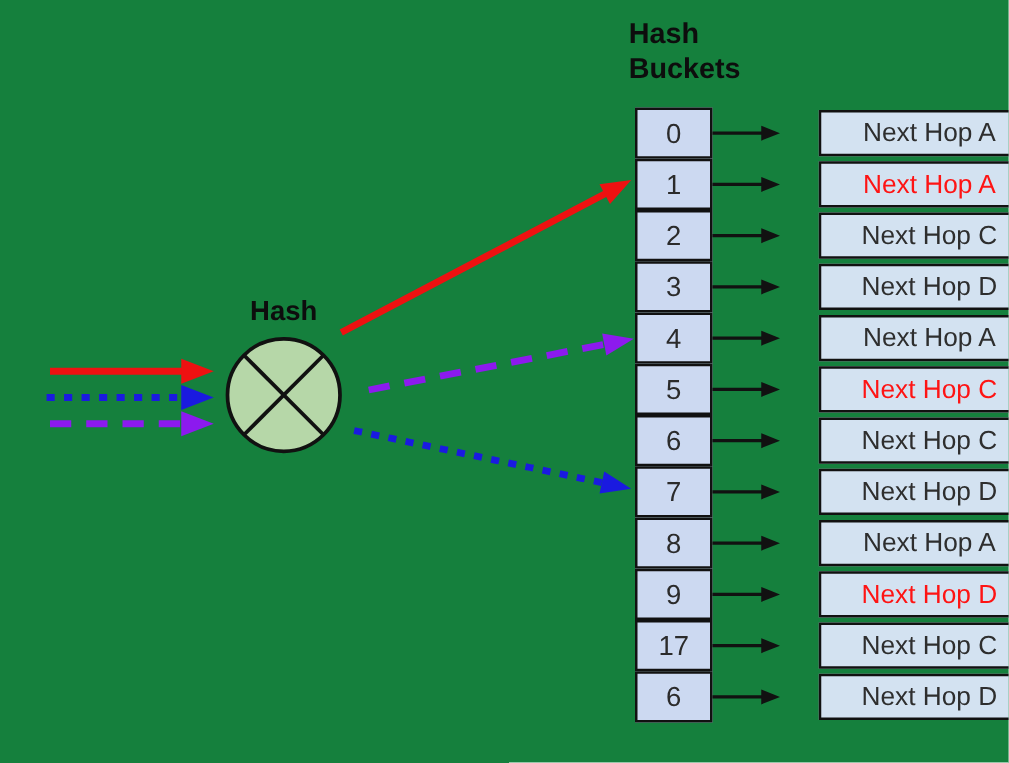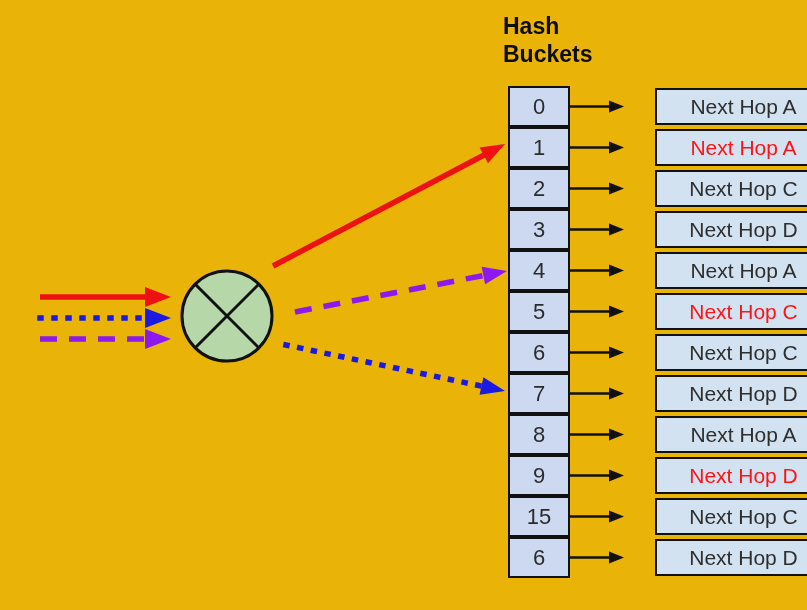--- a/index.html
+++ b/index.html
@@ -1,20 +1,20 @@
 <!DOCTYPE html>
 <html style="--bucket-fill: #ccd9f1; --hop-fill: #d3e2f1;"><head>
 <meta charset="utf-8">
 <style>
   html, body { margin: 0; padding: 0; background: #ffffff; }
   .canvas {
     position: relative;
     width: 807px;
     height: 610px;
-    background: #eab308;
+    background: #15803d;
     font-family: "Liberation Sans", sans-serif;
     overflow: hidden;
   }
   .title {
     position: absolute;
     font-weight: bold;
     font-size: 23px;
     line-height: 1.22;
     color: #0d0d0d;
   }
@@ -55,33 +55,34 @@
     width: 807px; height: 610px;
     pointer-events: none;
   }
 </style>
 </head>
 <body>
 
 <div class="canvas">
 
   <div class="title title-hash-buckets">Hash Buckets</div>
+  <div class="title title-hash-node">Hash</div>
 
   <div class="bucket-col">
     <div class="bucket-cell">0</div>
     <div class="bucket-cell">1</div>
     <div class="bucket-cell">2</div>
     <div class="bucket-cell">3</div>
     <div class="bucket-cell">4</div>
     <div class="bucket-cell">5</div>
     <div class="bucket-cell">6</div>
     <div class="bucket-cell">7</div>
     <div class="bucket-cell">8</div>
     <div class="bucket-cell">9</div>
-    <div class="bucket-cell">15</div>
+    <div class="bucket-cell">17</div>
     <div class="bucket-cell">6</div>
   </div>
 
   <div class="hop-col">
     <div class="hop-row">
         <div class="hop-box">Next Hop A</div>
       </div>
     <div class="hop-row">
         <div class="hop-box" style="color: rgb(254, 20, 20);">Next Hop A</div>
       </div>

